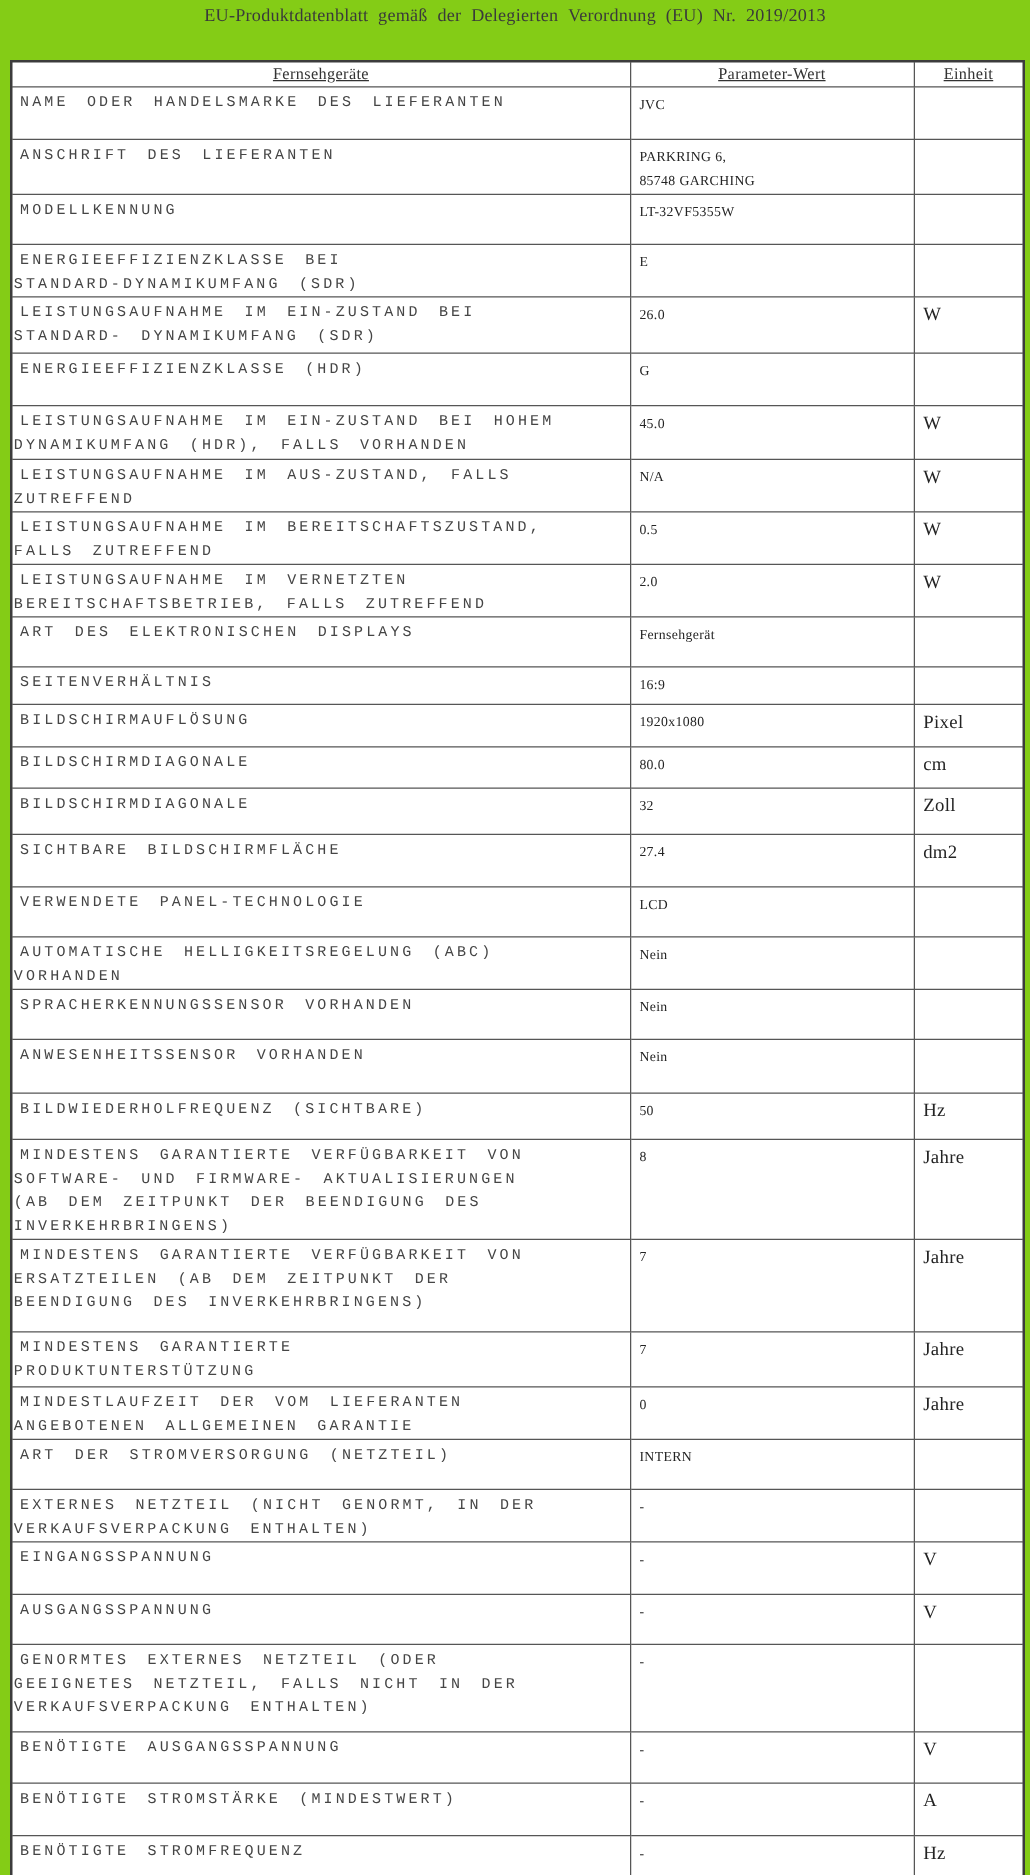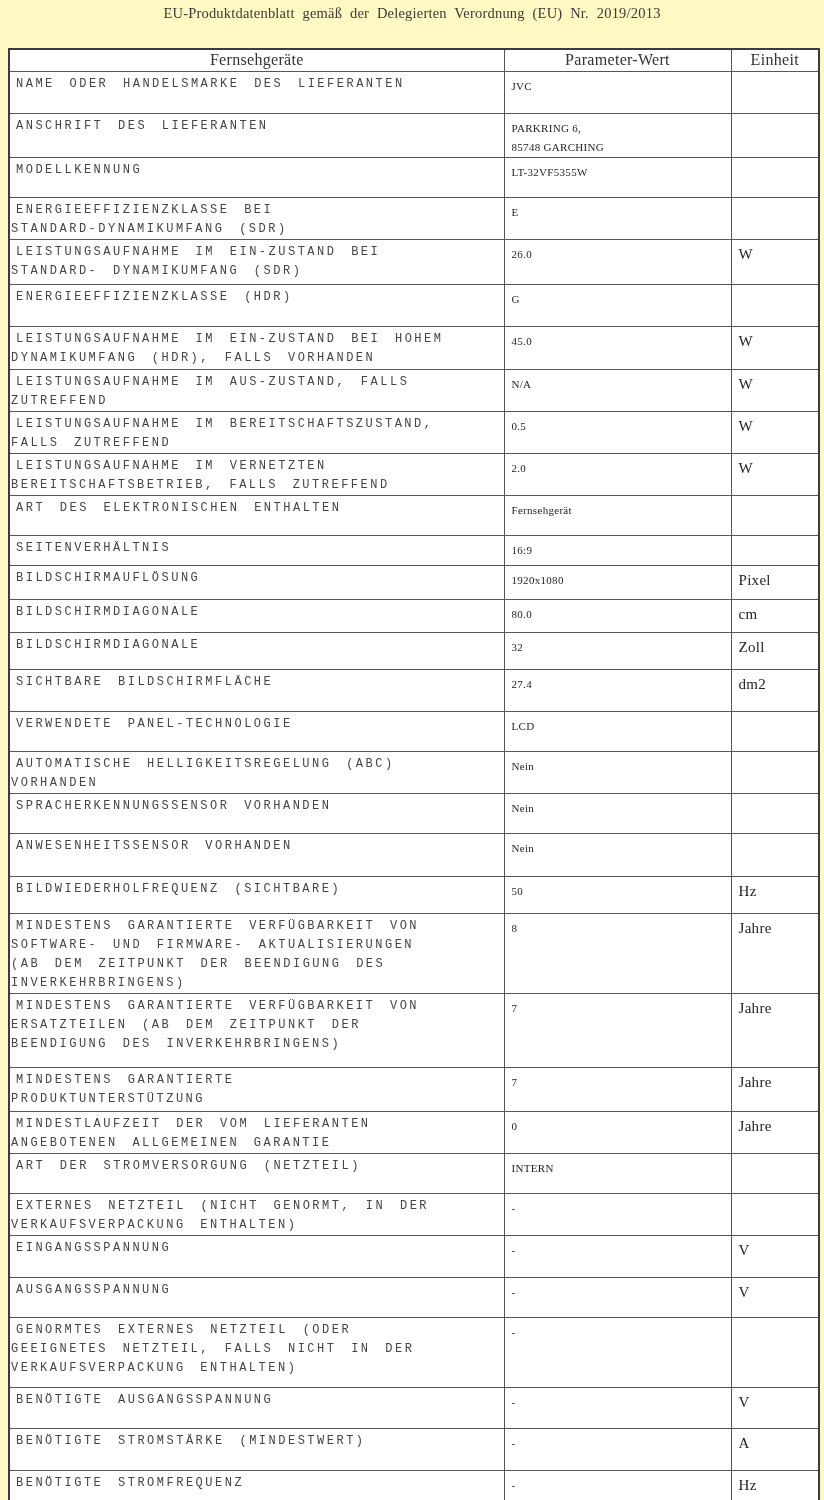--- a/index.html
+++ b/index.html
@@ -8,21 +8,21 @@
     width: 824px;
     height: 1500px;
     background: #ffffff;
     overflow: hidden;
     font-family: "Liberation Serif", serif;
   }
   .page {
     position: relative;
     width: 824px;
     height: 1500px;
-    background: #fef9c3;
+    background: #84cc16;
   }
   .doc-title {
     padding-top: 5px;
     text-align: center;
     font-size: 14.5px;
     color: #3a3a3a;
     word-spacing: 4px;
     letter-spacing: 0.2px;
     font-family: "Liberation Serif", serif;
   }
@@ -39,25 +39,26 @@
     border: 1px solid #565656;
     vertical-align: top;
     overflow: hidden;
     padding: 0;
   }
   .spec-table thead tr {
     height: 20px;
   }
   .spec-table th {
     font-weight: normal;
-    font-size: 16px;
+    font-size: 13px;
     color: #333333;
     padding: 1px 0 2px 0;
     font-family: "Liberation Serif", serif;
     letter-spacing: 0.3px;
+    text-decoration: underline;
   }
   td.c-label {
     font-family: "Liberation Mono", monospace;
     font-size: 12px;
     line-height: 19px;
     letter-spacing: 2.5px;
     word-spacing: 5px;
     color: #454545;
     white-space: pre-line;
     text-indent: 5px;
@@ -152,21 +153,21 @@
           <td class="c-value">0.5</td>
           <td class="c-unit">W</td>
         </tr>
         <tr style="height: 40px;">
           <td class="c-label">LEISTUNGSAUFNAHME IM VERNETZTEN
 BEREITSCHAFTSBETRIEB, FALLS ZUTREFFEND</td>
           <td class="c-value">2.0</td>
           <td class="c-unit">W</td>
         </tr>
         <tr style="height: 40px;">
-          <td class="c-label">ART DES ELEKTRONISCHEN ENTHALTEN</td>
+          <td class="c-label">ART DES ELEKTRONISCHEN DISPLAYS</td>
           <td class="c-value">Fernsehgerät</td>
           <td class="c-unit"></td>
         </tr>
         <tr style="height: 30px;">
           <td class="c-label">SEITENVERHÄLTNIS</td>
           <td class="c-value">16:9</td>
           <td class="c-unit"></td>
         </tr>
         <tr style="height: 34px;">
           <td class="c-label">BILDSCHIRMAUFLÖSUNG</td>

